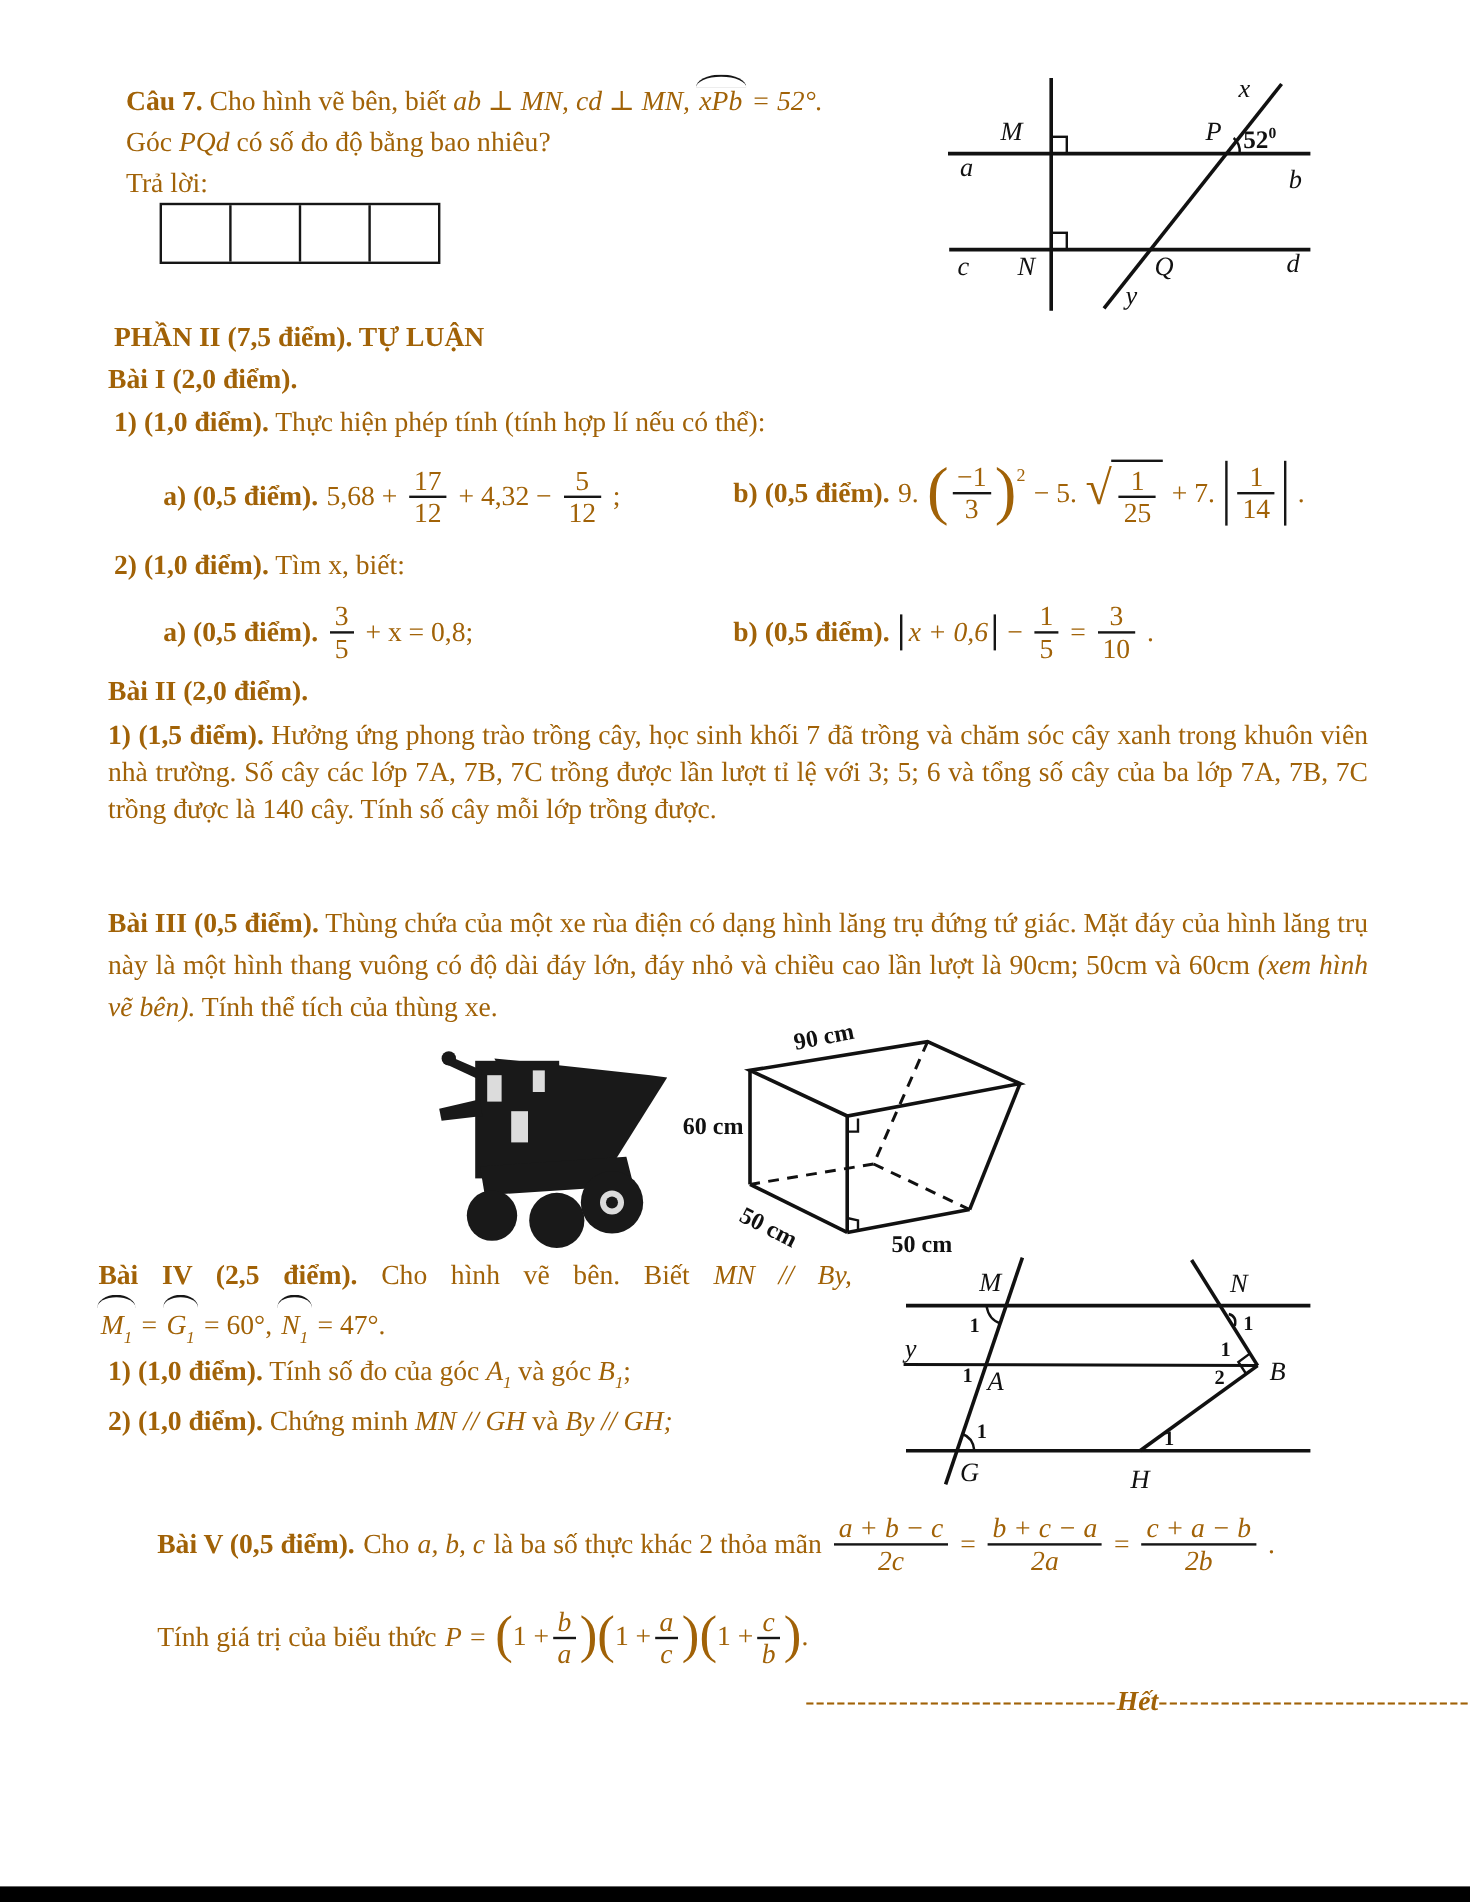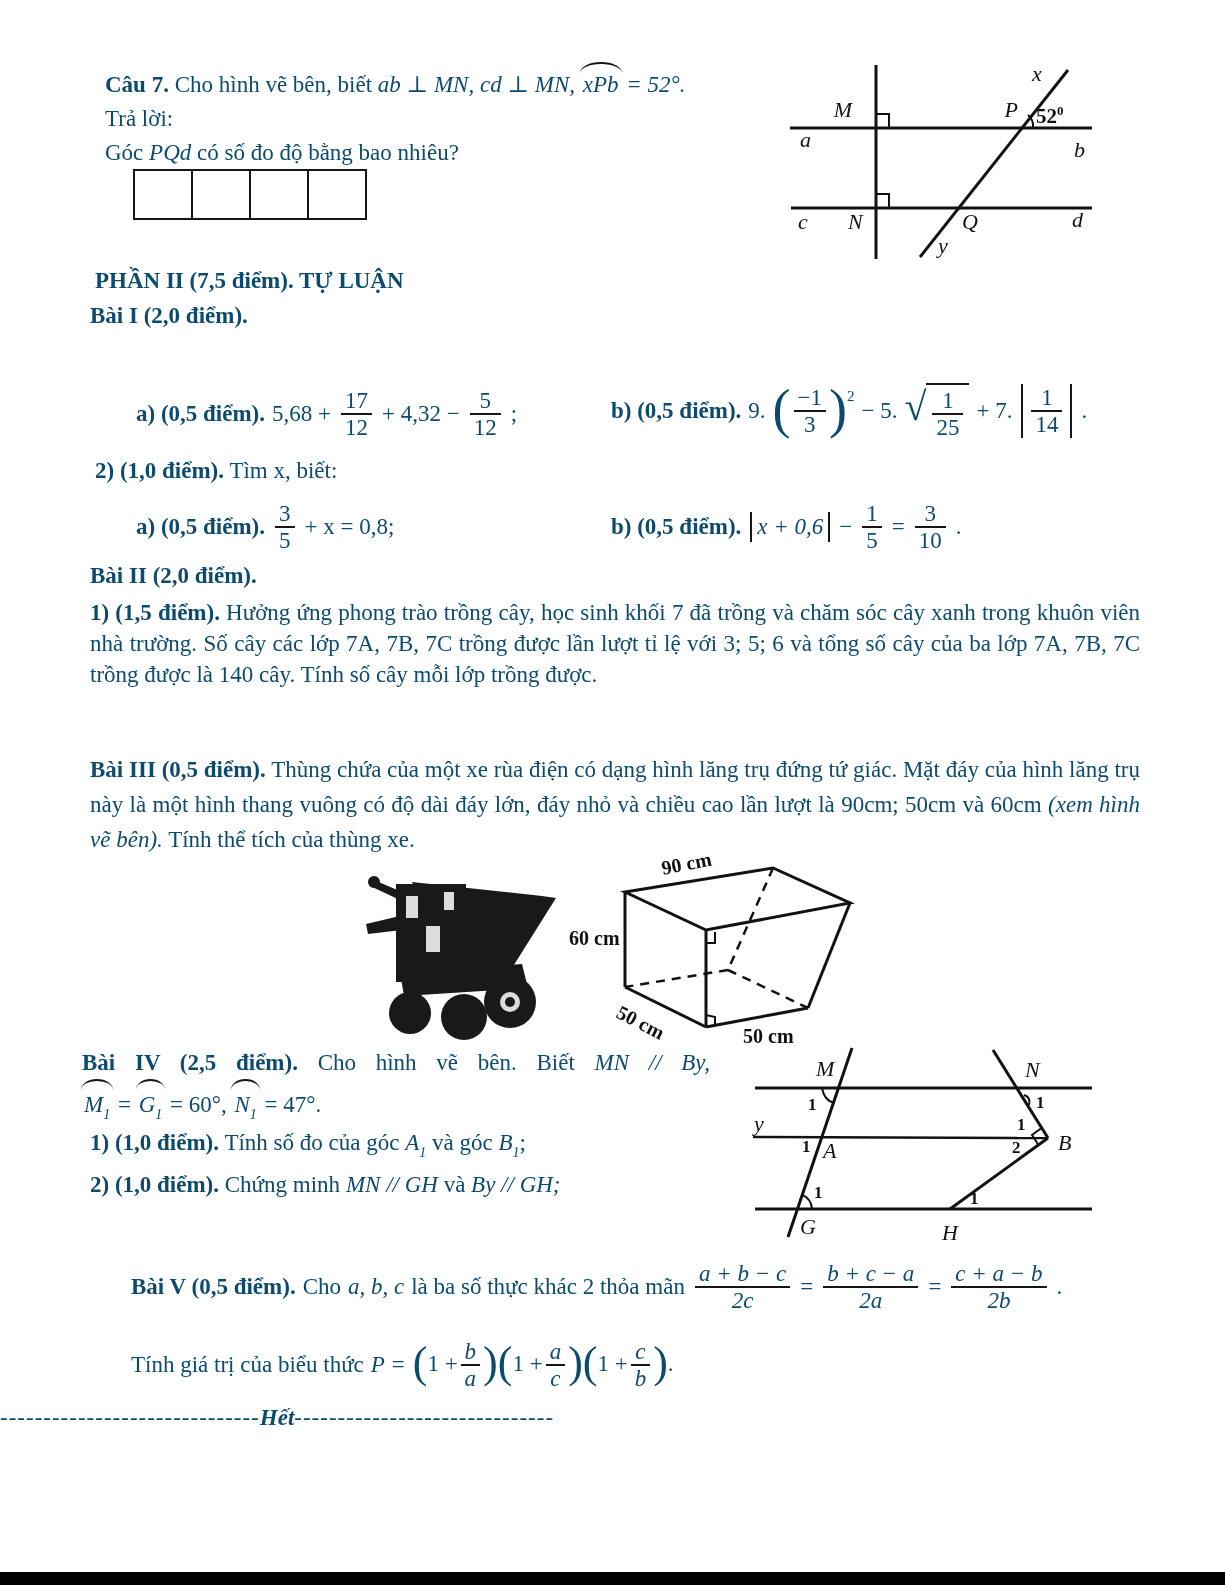--- a/index.html
+++ b/index.html
@@ -1,17 +1,17 @@
 <!DOCTYPE html>
 <html><head>
 <meta charset="utf-8">
 <style>
   html,body{margin:0;padding:0;background:#fff;}
   .page{position:relative;width:1225px;height:1585px;background:#fff;overflow:hidden;
-        font-family:"Liberation Serif","DejaVu Serif",serif;color:#0c4a6e;font-size:23px;}
+        font-family:"Liberation Serif","DejaVu Serif",serif;color:#a16207;font-size:23px;}
   .abs{position:absolute;}
   b,.b{font-weight:bold;}
   i,.i{font-style:italic;}
   .just{text-align:justify;line-height:31px;}
   .lh{line-height:34px;}
   
   .frac{display:inline-block;vertical-align:middle;text-align:center;line-height:1.02;margin:0 3px;}
   .frac .n{display:block;padding:0 4px 1px;border-bottom:2px solid #161616;}
   .frac .d{display:block;padding:1px 4px 0;}
   .it .n,.it .d{font-style:italic;}
@@ -29,44 +29,44 @@
   sup.e{font-size:15px;vertical-align:16px;}
   sub.s{font-size:14px;vertical-align:-7px;font-style:italic;}
   
   .arc{position:relative;display:inline-block;padding:2px 2px 0;font-style:italic;}
   .arc::before{content:"";position:absolute;left:-1px;right:-1px;top:-4px;height:9px;
                border-top:2px solid #161616;border-radius:50% / 100% 100% 0 0;}
   
   .ansrow{position:absolute;display:flex;border:2px solid #161616;}
   .ansrow .cell{width:56px;height:47px;border-right:2px solid #161616;}
   .ansrow .cell:last-child{border-right:none;}
-  .het{position:absolute;width:100%;text-align:left;font-size:23px;letter-spacing:0px;}
+  .het{position:absolute;width:100%;text-align:right;font-size:23px;letter-spacing:0px;}
   .het .dash{letter-spacing:1px;}
   .bottombar{position:absolute;left:0;top:1572px;width:1225px;height:13px;background:#000;}
   svg text{font-family:"Liberation Serif","DejaVu Serif",serif;}
 </style>
 </head>
 <body>
 
 <div class="page">
 
   <div class="abs lh" style="left:105px;top:66px;width:660px;">
     <div>
       <b>Câu 7.</b>
       <span>Cho hình vẽ bên, biết</span>
       <i>ab ⊥ MN, cd ⊥ MN,</i>
       <span class="arc">xPb</span>
       <i>= 52°.</i>
     </div>
-    <div>Trả lời:</div>
     <div>
       <span>Góc</span>
       <i>PQd</i>
       <span>có số đo độ bằng bao nhiêu?</span>
     </div>
+    <div>Trả lời:</div>
   </div>
 
   <div class="ansrow" style="left:133px;top:169px;">
     <div class="cell"></div>
     <div class="cell"></div>
     <div class="cell"></div>
     <div class="cell"></div>
   </div>
 
   <svg class="abs" style="left:770px;top:55px;" width="330" height="212" viewBox="0 0 330 212">
@@ -90,20 +90,24 @@
       <text x="78" y="174">N</text>
       <text x="192" y="174">Q</text>
       <text x="302" y="172">d</text>
       <text x="168" y="198">y</text>
     </g>
   </svg>
 
   <div class="abs b" style="left:95px;top:268px;">PHẦN II (7,5 điểm). TỰ LUẬN</div>
   <div class="abs b" style="left:90px;top:303px;">Bài I (2,0 điểm).</div>
 
+  <div class="abs" style="left:95px;top:339px;">
+    <b>1) (1,0 điểm).</b>
+    <span>Thực hiện phép tính (tính hợp lí nếu có thể):</span>
+  </div>
 
   <div class="fr" style="left:95px;top:381px;">
     <b>a) (0,5 điểm).</b>
     <span>5,68 +</span>
     <span class="frac">
         <span class="n">17</span>
         <span class="d">12</span>
       </span>
     <span>+ 4,32 −</span>
     <span class="frac">

